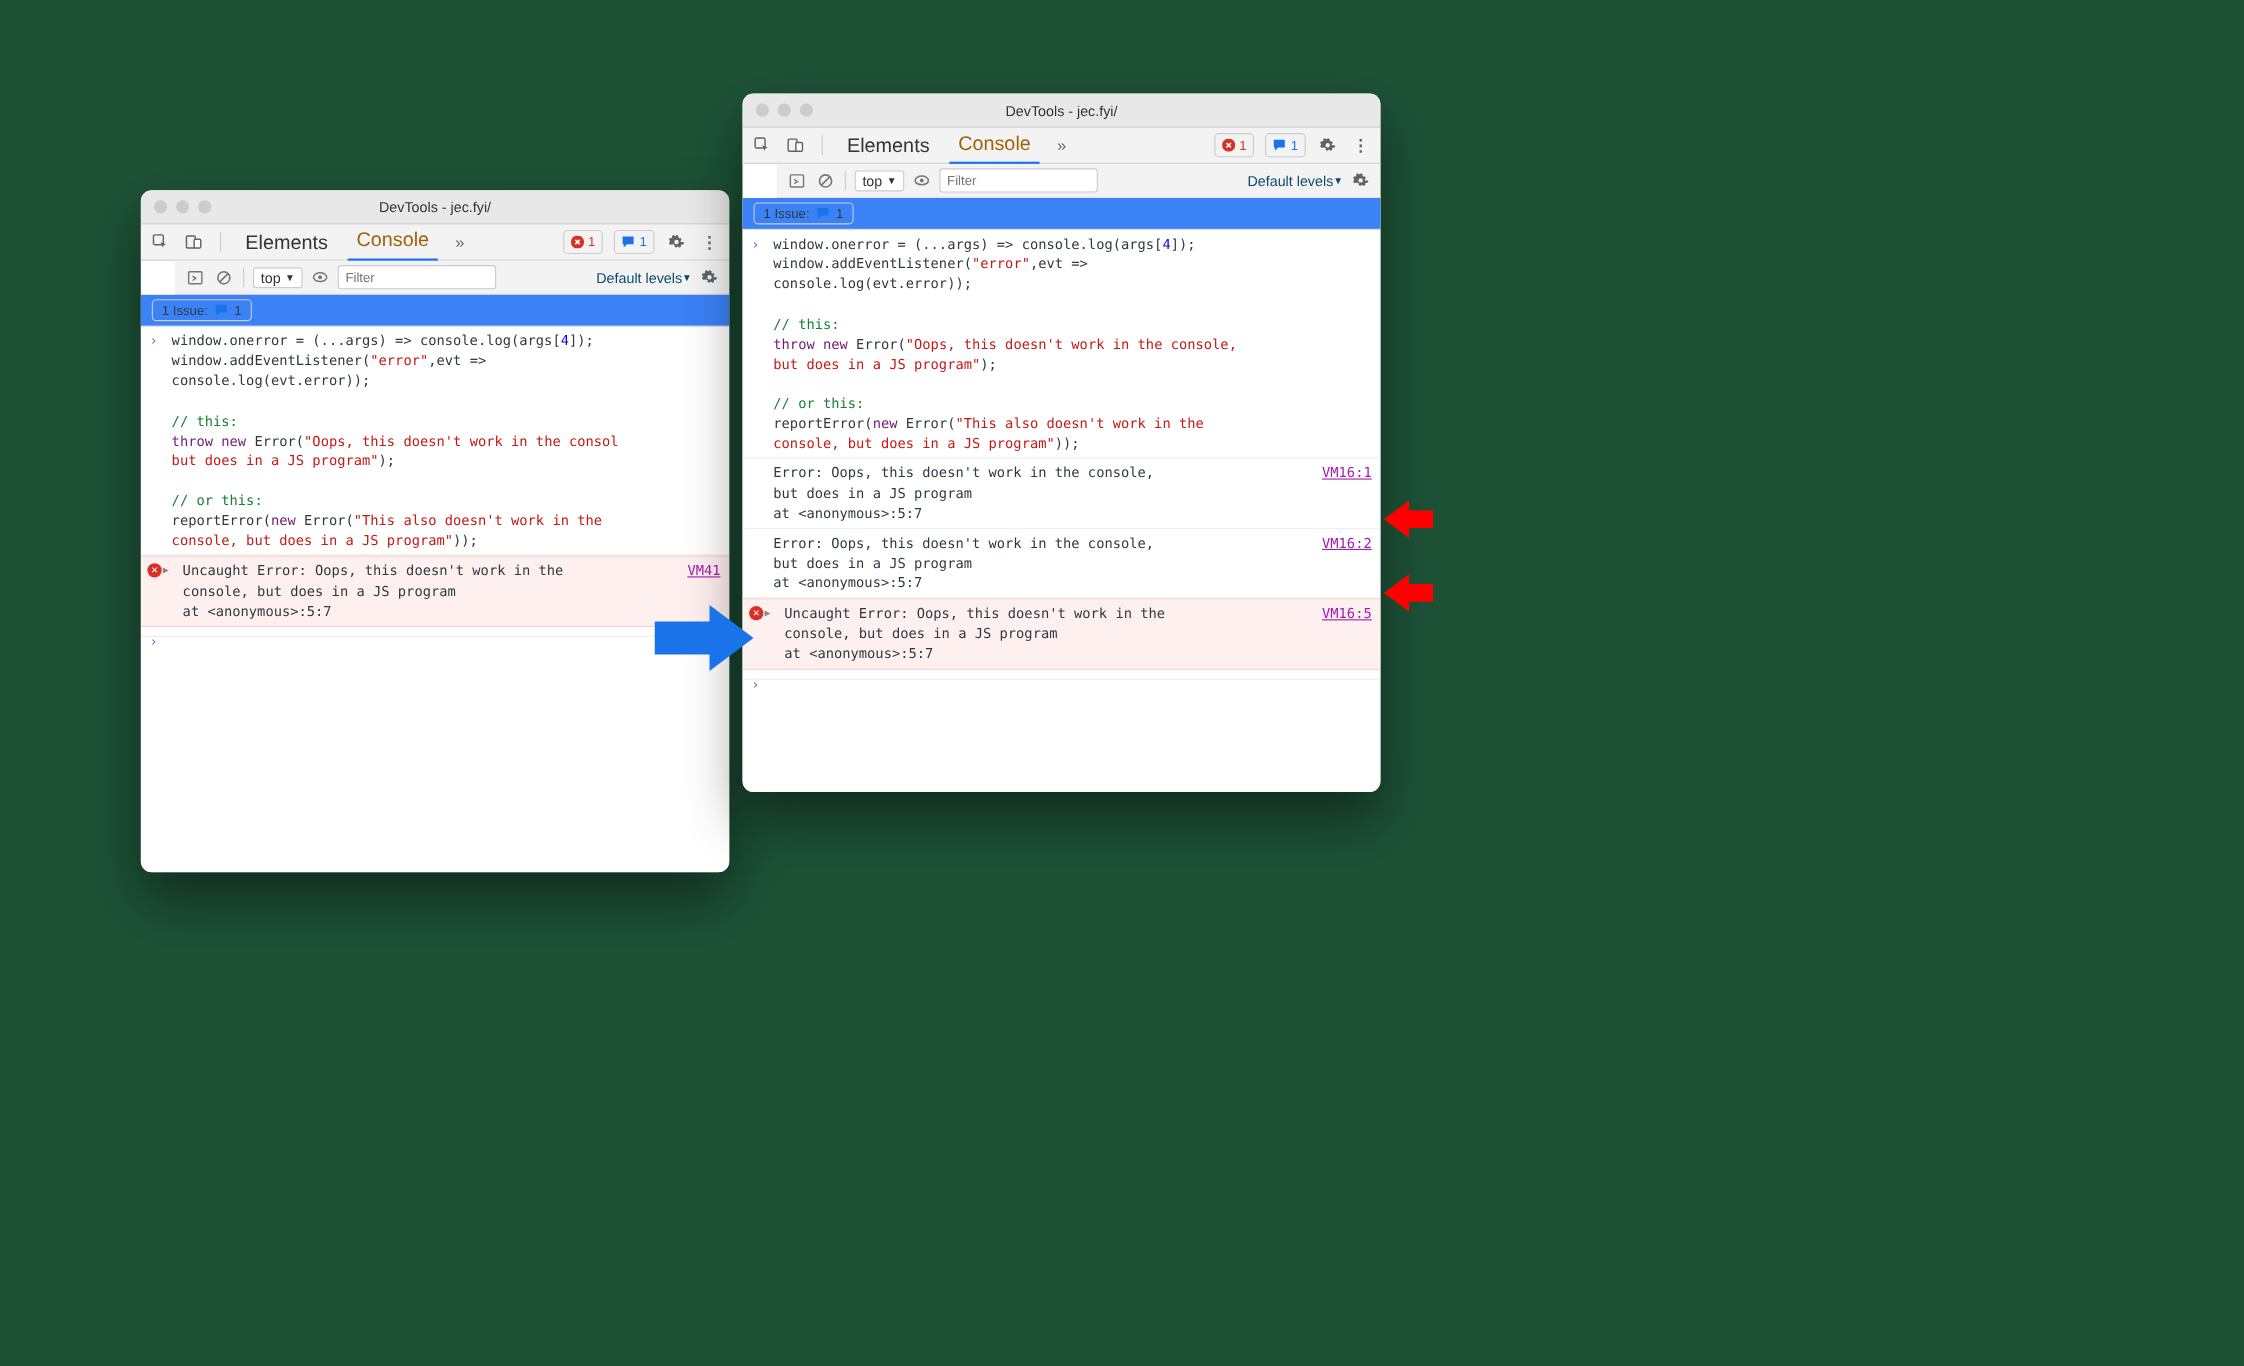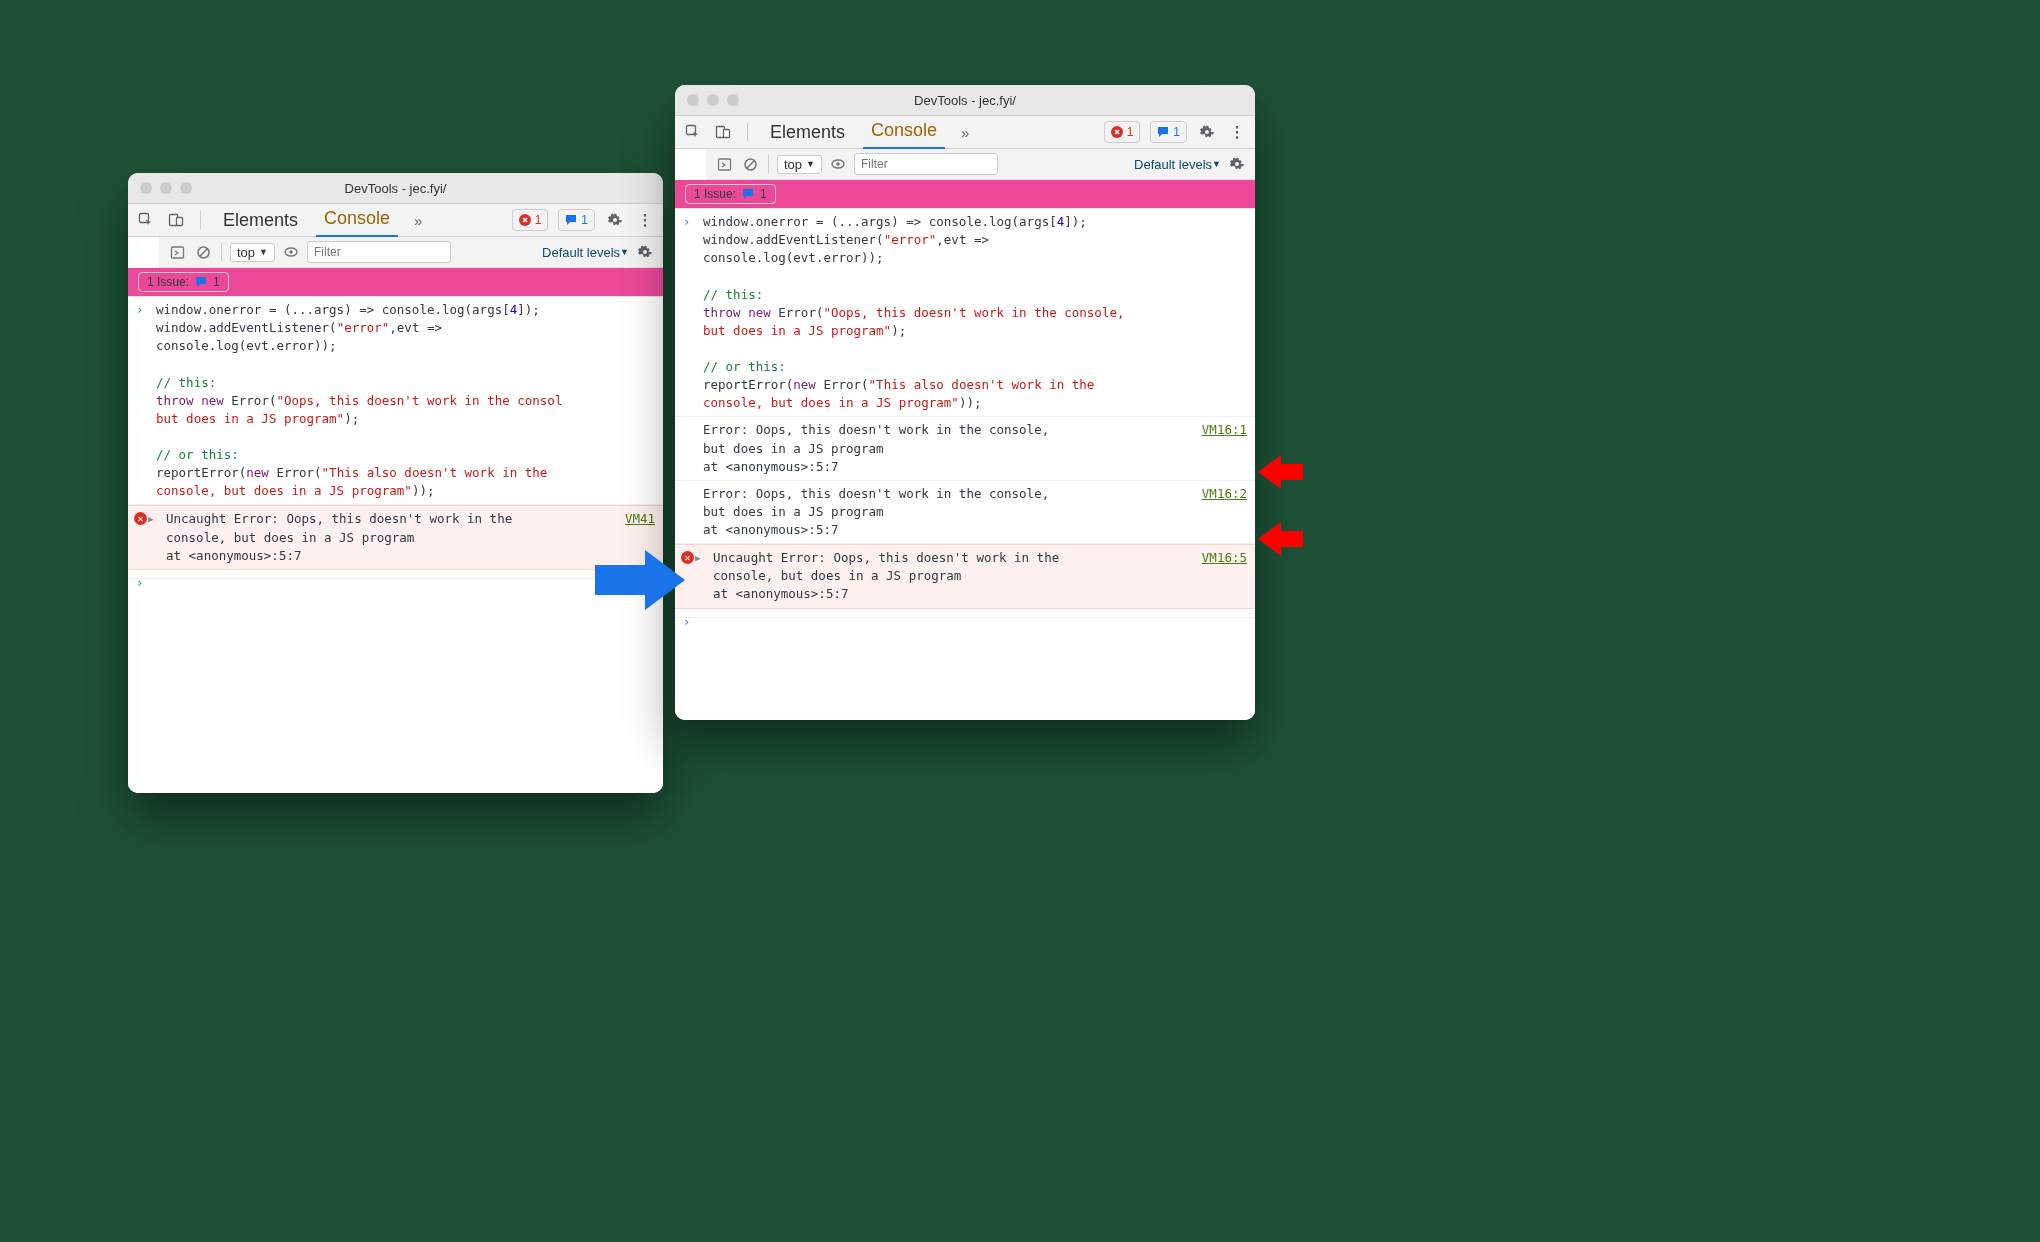--- a/index.html
+++ b/index.html
@@ -66,33 +66,33 @@
   .toolbar .sep{width:1px;height:18px;background:#ccc;margin:0 2px;}
   .context{border:1px solid #ccc;border-radius:3px;padding:1px 6px;display:flex;align-items:center;gap:4px;background:#fff;color:#333;}
   .filter-input{
     width:130px;height:20px;border:1px solid #ccc;border-radius:3px;
     padding:0 6px;font-size:12px;color:#c2410c;background:#fff;
   }
   .levels{display:flex;align-items:center;gap:0;color:#0c4a6e;font-size:13px;}
 
   .issuebar{
     border-bottom:1px solid #e2e2e2;
-    padding:4px 10px;background:#ec4899;
+    padding:4px 10px;background:#3b82f6;
   }
   .issue-chip{
     display:inline-flex;align-items:center;gap:6px;
     border:1px solid #ccc;border-radius:4px;padding:2px 8px;font-size:12px;
   }
 
   .console-body{flex:1;overflow:hidden;background:#fff;}
   .entry{border-bottom:1px solid #eee;padding:4px 8px 4px 28px;position:relative;}
   .entry .gutter{position:absolute;left:8px;top:4px;color:#888;}
   .entry.input .gutter{color:#367cf1;}
   .entry.prompt .gutter{color:#367cf1;}
-  .loc-link{position:absolute;right:8px;top:4px;color:#4d7c0f;text-decoration:underline;font-family:Menlo,monospace;font-size:12.5px;}
+  .loc-link{position:absolute;right:8px;top:4px;color:#a21caf;text-decoration:underline;font-family:Menlo,monospace;font-size:12.5px;}
   .entry.error{background:#fdf0ef;border-top:1px solid #f5d4d1;border-bottom:1px solid #f5d4d1;}
   .err-icon{
     position:absolute;left:6px;top:6px;width:13px;height:13px;border-radius:50%;
     background:#d93025;color:#fff;font-size:10px;line-height:13px;text-align:center;
   }
   .disclose{position:absolute;left:20px;top:7px;color:#888;font-size:9px;cursor:default;}
   .padmore{padding-left:38px;}
 
   
   .c-comment{color:#188038;}

